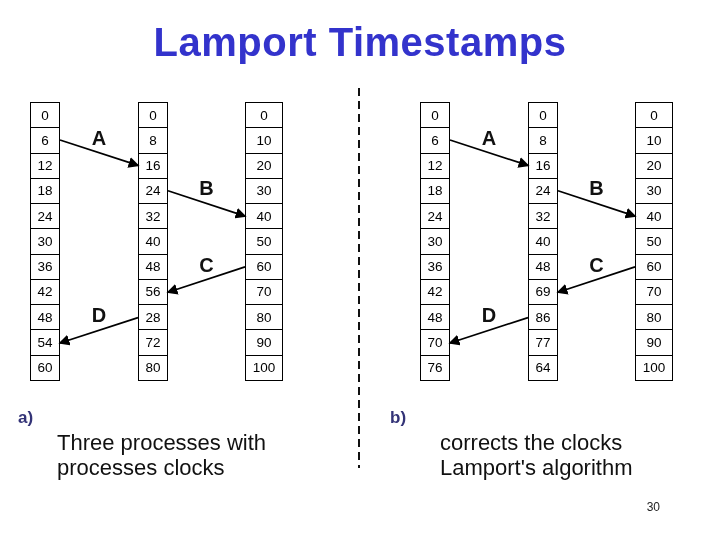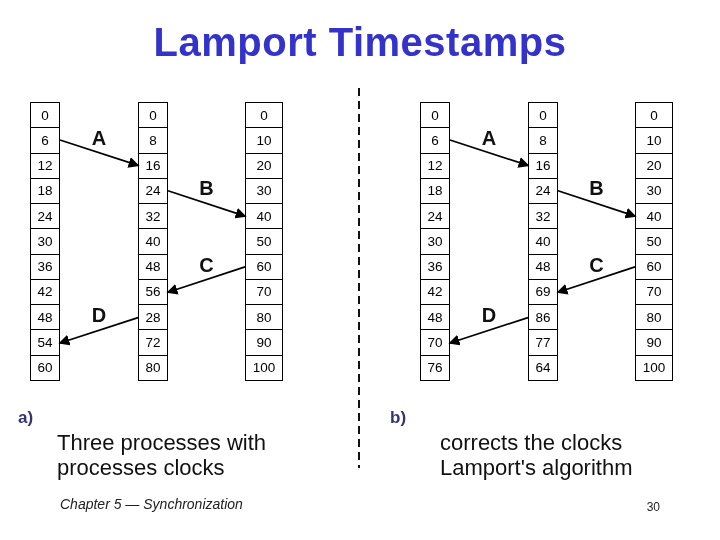--- a/index.html
+++ b/index.html
@@ -168,16 +168,15 @@
     <div>Three processes with</div>
     <div>processes clocks</div>
   </div>
 
   <div class="marker" style="left:390px">b)</div>
   <div class="caption" style="left:440px">
     <div>corrects the clocks</div>
     <div>Lamport's algorithm</div>
   </div>
 
-  <div class="footer-left">Chapter 5 — Synchronization</div>
   <div class="footer-page">30</div>
 
 </div>
 
 </body></html>

